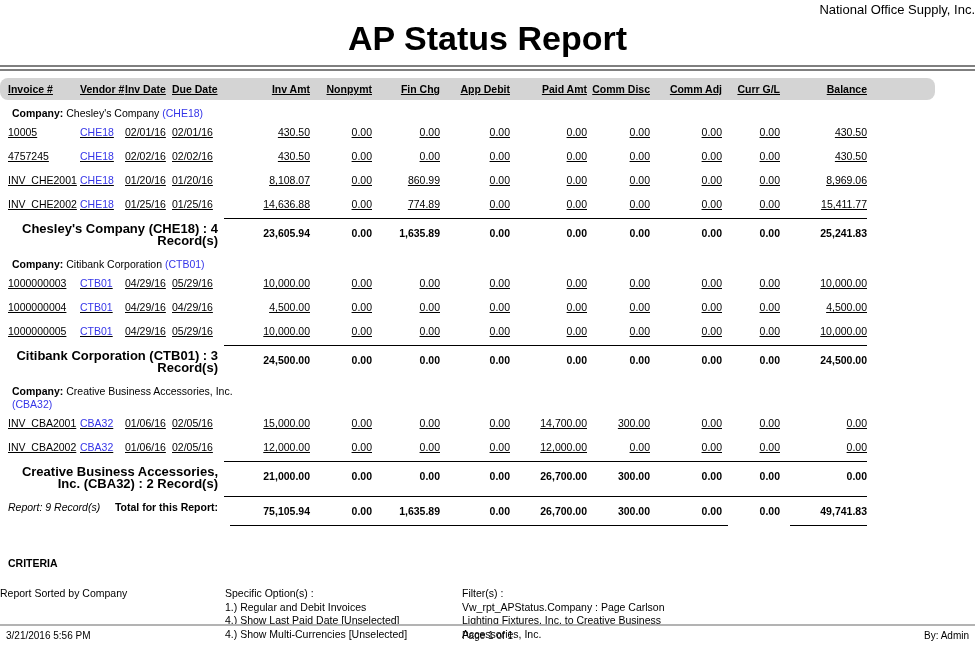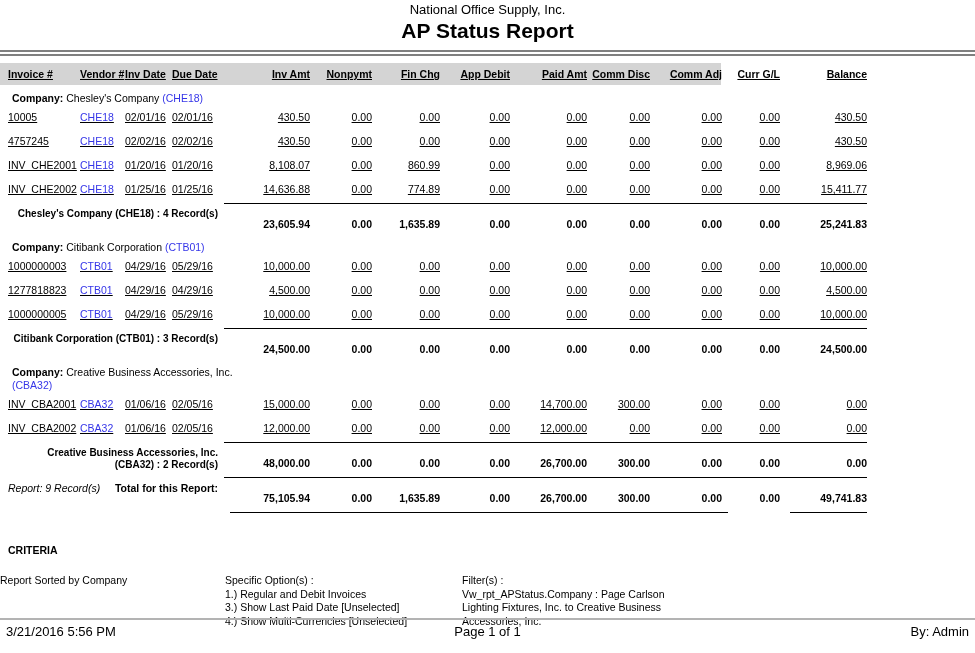--- a/index.html
+++ b/index.html
@@ -2,60 +2,60 @@
 <html style="--link: #3535e8; --bar: #d4d4d4; --rule: #7f7f7f; --footer-rule: #b3b3b3;"><head>
 <meta charset="utf-8">
 <style>
   * { box-sizing: border-box; }
   html,body { margin:0; padding:0; }
   body {
     width: 975px; height: 653px; position: relative;
     background: #fff; color: #000; overflow: hidden;
     font-family: "Liberation Sans", sans-serif; font-size: 10.5px;
   }
-  .page-company { text-align:center; font-size:13px; padding-top:2px; }
-  .report-title { text-align:center; font-size:21px; font-weight:bold; margin-top:2px; }
+  .page-company { text-align:right; font-size:13px; padding-top:2px; }
+  .report-title { text-align:center; font-size:34px; font-weight:bold; margin-top:2px; }
   .double-rule { margin-top:7px; height:6px; border-top:2px solid var(--rule,#7f7f7f); border-bottom:2px solid var(--rule,#7f7f7f); }
 
-  .grid { display:grid; width:721px; grid-template-columns:80px 45px 47px 52px 86px 62px 68px 70px 77px 63px 72px 58px 87px; }
+  .grid { display:grid; width:935px; grid-template-columns:80px 45px 47px 52px 86px 62px 68px 70px 77px 63px 72px 58px 87px;border-radius:8px; }
   .header-row { background:var(--bar,#d4d4d4); height:22px; align-items:center; margin-top:7px; }
   .header-row .cell { font-weight:bold; text-decoration:underline; }
   .cell { white-space:nowrap; }
   .c0 { padding-left:8px; }
   .num { text-align:right; }
   .link { color:var(--link,#3535e8); }
 
   .company-line { margin:7px 0 0 0; padding-left:12px; width:262px; line-height:13px; }
   .company-prefix { font-weight:bold; }
 
   .trow { height:24px; align-items:center;text-decoration:underline; }
 
   .total-grid { display:grid; width:867px; margin-top:2px; align-items:start;
     grid-template-columns:224px 86px 62px 68px 70px 77px 63px 72px 58px 87px; }
-  .total-label { white-space:normal; text-align:right; font-weight:bold; font-size:10px;
+  .total-label { white-space:normal; text-align:right; font-weight:bold; font-size:13px;
     line-height:12px; padding:5px 6px 4px 8px; }
-  .tot { border-top:1px solid #000; padding-top:14px; padding-bottom:4px; font-weight:bold; text-align:right; }
+  .tot { border-top:1px solid #000; padding-top:8px; padding-bottom:4px; font-weight:bold; text-align:right; }
   .total-label-flex { display:flex; justify-content:space-between; padding:5px 6px 0 8px;
     font-weight:bold; white-space:nowrap; }
   .report-count { font-style:italic; font-weight:normal; }
 
   .rt-underline { position:relative; height:12px; width:867px; }
   .rt-underline .seg { position:absolute; top:4px; height:1px; background:#000; }
   .rt-underline .seg1 { left:230px; width:498px; }
   .rt-underline .seg2 { left:790px; width:77px; }
 
   .criteria-heading { font-weight:bold; margin:24px 8px 0 8px; }
   .criteria-cols { display:flex; margin-top:18px; line-height:13.5px; }
   .crit-col1 { width:225px; }
   .crit-col2 { width:237px; }
   .crit-col3 { width:230px; }
   .crit-col3 .filters-text { white-space:normal; }
 
-  .footer { position:absolute; left:0; right:0; bottom:12px; height:23px;
-    border-top:2px solid var(--footer-rule,#b3b3b3); font-size:13px; padding:4px 6px 0 6px; }
+  .footer { position:absolute; left:0; right:0; bottom:6px; height:23px;
+    border-top:2px solid var(--footer-rule,#b3b3b3); font-size:10px; padding:4px 6px 0 6px; }
   .footer-center { position:absolute; left:50%; transform:translateX(-50%); }
   .footer-right { position:absolute; right:6px; }
 </style>
 </head>
 <body>
 
 <div class="page-company">National Office Supply, Inc.</div>
 <div class="report-title">AP Status Report</div>
 <div class="double-rule"></div>
 
@@ -170,21 +170,21 @@
       <div class="cell c5 num">0.00</div>
       <div class="cell c6 num">0.00</div>
       <div class="cell c7 num">0.00</div>
       <div class="cell c8 num">0.00</div>
       <div class="cell c9 num">0.00</div>
       <div class="cell c10 num">0.00</div>
       <div class="cell c11 num">0.00</div>
       <div class="cell c12 num">10,000.00</div>
     </div>
     <div class="grid trow">
-      <div class="cell c0">1277818823</div>
+      <div class="cell c0">1000000004</div>
       <div class="cell c1 link">CTB01</div>
       <div class="cell c2">04/29/16</div>
       <div class="cell c3">04/29/16</div>
       <div class="cell c4 num">4,500.00</div>
       <div class="cell c5 num">0.00</div>
       <div class="cell c6 num">0.00</div>
       <div class="cell c7 num">0.00</div>
       <div class="cell c8 num">0.00</div>
       <div class="cell c9 num">0.00</div>
       <div class="cell c10 num">0.00</div>
@@ -252,21 +252,21 @@
       <div class="cell c7 num">0.00</div>
       <div class="cell c8 num">12,000.00</div>
       <div class="cell c9 num">0.00</div>
       <div class="cell c10 num">0.00</div>
       <div class="cell c11 num">0.00</div>
       <div class="cell c12 num">0.00</div>
     </div>
   </div>
 <div class="total-grid">
   <div class="cell total-label">Creative Business Accessories, Inc. (CBA32) : 2 Record(s)</div>
-<div class="cell num tot">48,000.00</div>
+<div class="cell num tot">21,000.00</div>
     <div class="cell num tot">0.00</div>
     <div class="cell num tot">0.00</div>
     <div class="cell num tot">0.00</div>
     <div class="cell num tot">26,700.00</div>
     <div class="cell num tot">300.00</div>
     <div class="cell num tot">0.00</div>
     <div class="cell num tot">0.00</div>
     <div class="cell num tot">0.00</div>
   </div>
 
@@ -289,21 +289,21 @@
   <div class="seg seg1"></div>
   <div class="seg seg2"></div>
 </div>
 
 <div class="criteria-heading">CRITERIA</div>
 <div class="criteria-cols">
   <div class="crit-col1">Report Sorted by Company</div>
   <div class="crit-col2">
     <div>Specific Option(s) :</div>
     <div>1.) Regular and Debit Invoices</div>
-    <div>3.) Show Last Paid Date [Unselected]</div>
+    <div>4.) Show Last Paid Date [Unselected]</div>
     <div>4.) Show Multi-Currencies [Unselected]</div>
   </div>
   <div class="crit-col3">
     <div>Filter(s) :</div>
     <div class="filters-text">Vw_rpt_APStatus.Company :  Page Carlson Lighting Fixtures, Inc. to Creative Business Accessories, Inc.</div>
   </div>
 </div>
 
 <div class="footer">
   <span>3/21/2016 5:56 PM</span>

